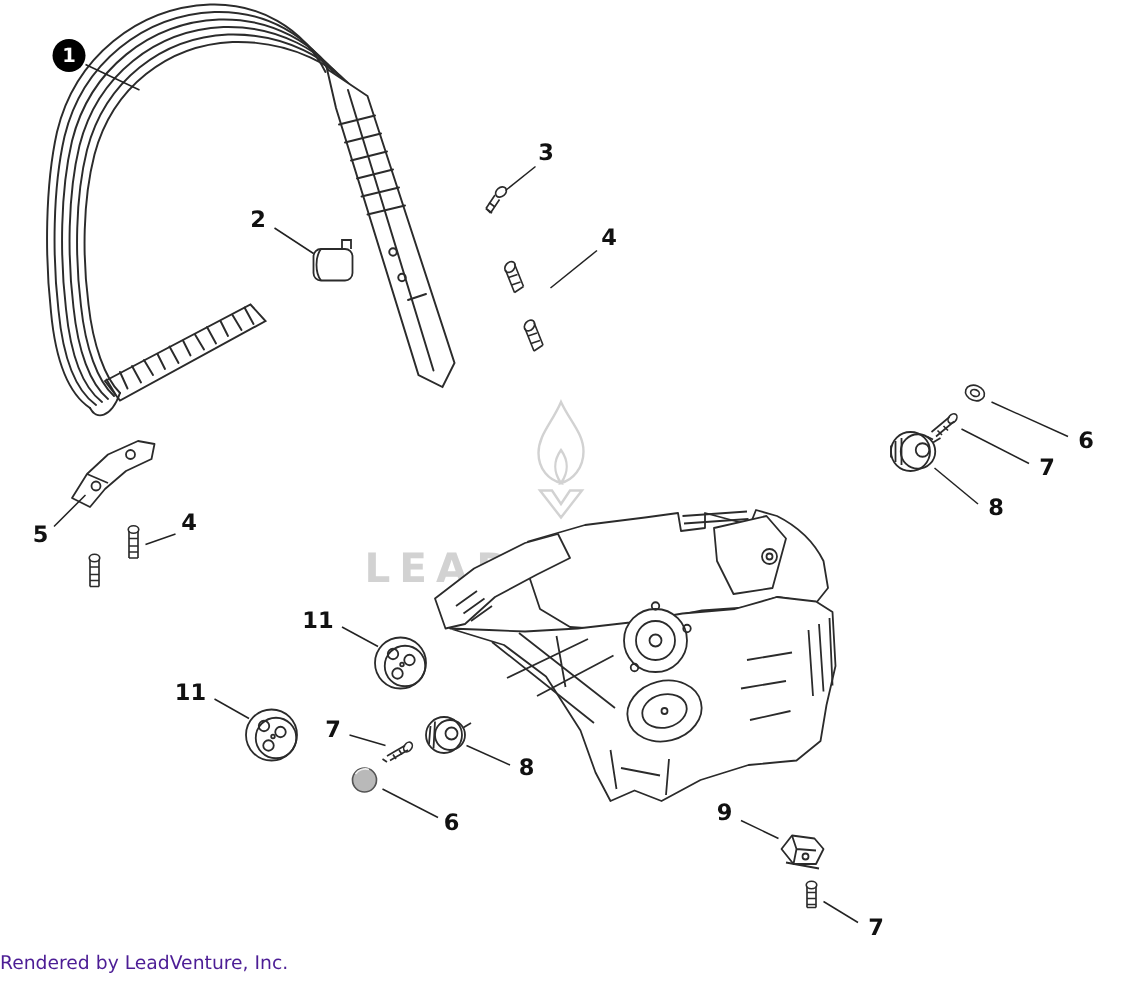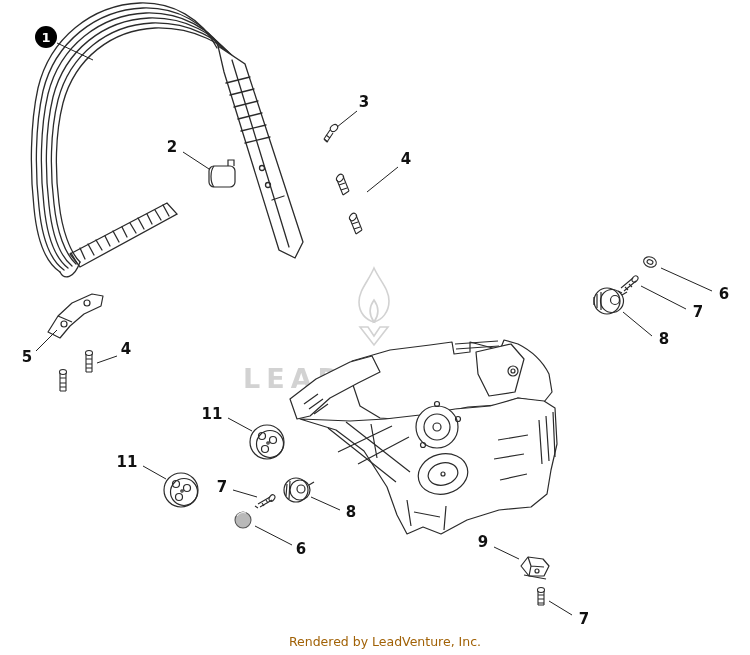--- a/index.html
+++ b/index.html
@@ -13,22 +13,22 @@
     font-size:15px;font-weight:600;color:#111;line-height:1;
     cursor:pointer;user-select:none;
   }
   .callout-badge{
     position:absolute;transform:translate(-50%,-50%);
     width:22px;height:22px;border-radius:50%;background:#000;color:#fff;
     display:flex;align-items:center;justify-content:center;
     font-size:13px;font-weight:bold;cursor:pointer;user-select:none;
   }
   .footer-credit{
-    position:absolute;left:0;right:0;bottom:6px;text-align:center;
-    font-size:12.5px;color:#a16207;padding-left:20px;
+    position:absolute;left:0;right:0;bottom:6px;
+    font-size:12.5px;color:#4c1d95;
   }
 </style>
 </head>
 <body>
 
 <div class="stage">
 
   <svg width="750" height="655" viewBox="0 0 750 655">
 
     <g stroke="#d2d2d2" fill="none" stroke-width="1.6">

